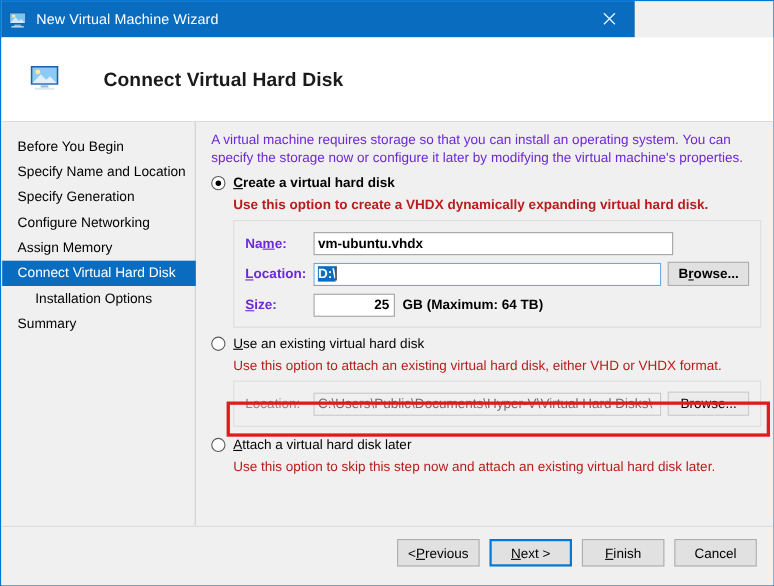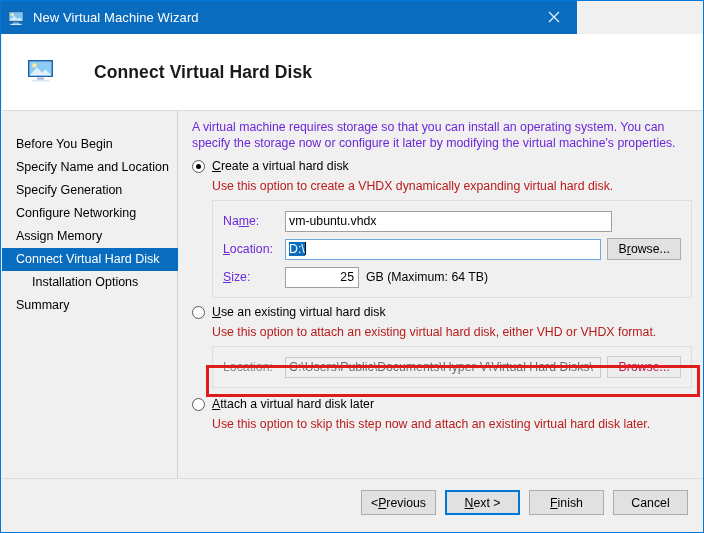--- a/index.html
+++ b/index.html
@@ -92,21 +92,21 @@
   }
 
   
   #sidebar {
     position: absolute;
     left: 0; top: 0;
     width: 176px;
     height: 367px;
     background: #f0f0f0;
     border-right: 1px solid #cfcfcf;
-    padding-top: 22px;
+    padding-top: 11px;
     box-sizing: border-box;
   }
   .nav-item {
     height: 23px;
     line-height: 23px;
     padding-left: 14px;
     font-size: 12.5px;
     color: #000;
     white-space: nowrap;
     cursor: default;
@@ -245,21 +245,21 @@
     background: #e1e1e1;
     font-family: "Liberation Sans", sans-serif;
     font-size: 12.3px;
     color: #000;
     cursor: default;
     display: flex;
     align-items: center;
     justify-content: center;
   }
   .browse-btn.disabled {
-    color: #be185d;
+    color: #000000;
     border-color: #cccccc;
     background: #ececec;
   }
 
   
   #size-highlight {
     position: absolute;
     left: 27px;
     top: 254px;
     width: 494px;
@@ -351,21 +351,21 @@
       <div class="nav-item">Assign Memory</div>
       <div class="nav-item selected">Connect Virtual Hard Disk</div>
       <div class="nav-item indented">Installation Options</div>
       <div class="nav-item">Summary</div>
     </div>
 
     <div id="main-pane">
 
       <div id="intro-text">A virtual machine requires storage so that you can install an operating system. You can specify the storage now or configure it later by modifying the virtual machine's properties.</div>
 
-      <div class="option-block" style="top:48px; width:500px;">
+      <div class="option-block" style="top:48px; width:500px;font-weight:bold;">
         <div class="radio-row">
           <span class="radio checked"></span>
           <span class="radio-label"><u>C</u><span>reate a virtual hard disk</span></span>
         </div>
         <div class="sub-desc">Use this option to create a VHDX dynamically expanding virtual hard disk.</div>
 
         <div class="field-group">
           <div class="field-row">
             <span class="field-label"><span>Na</span><u>m</u><span>e:</span></span>
             <span class="text-input" style="width:327px;">vm-ubuntu.vhdx</span>

